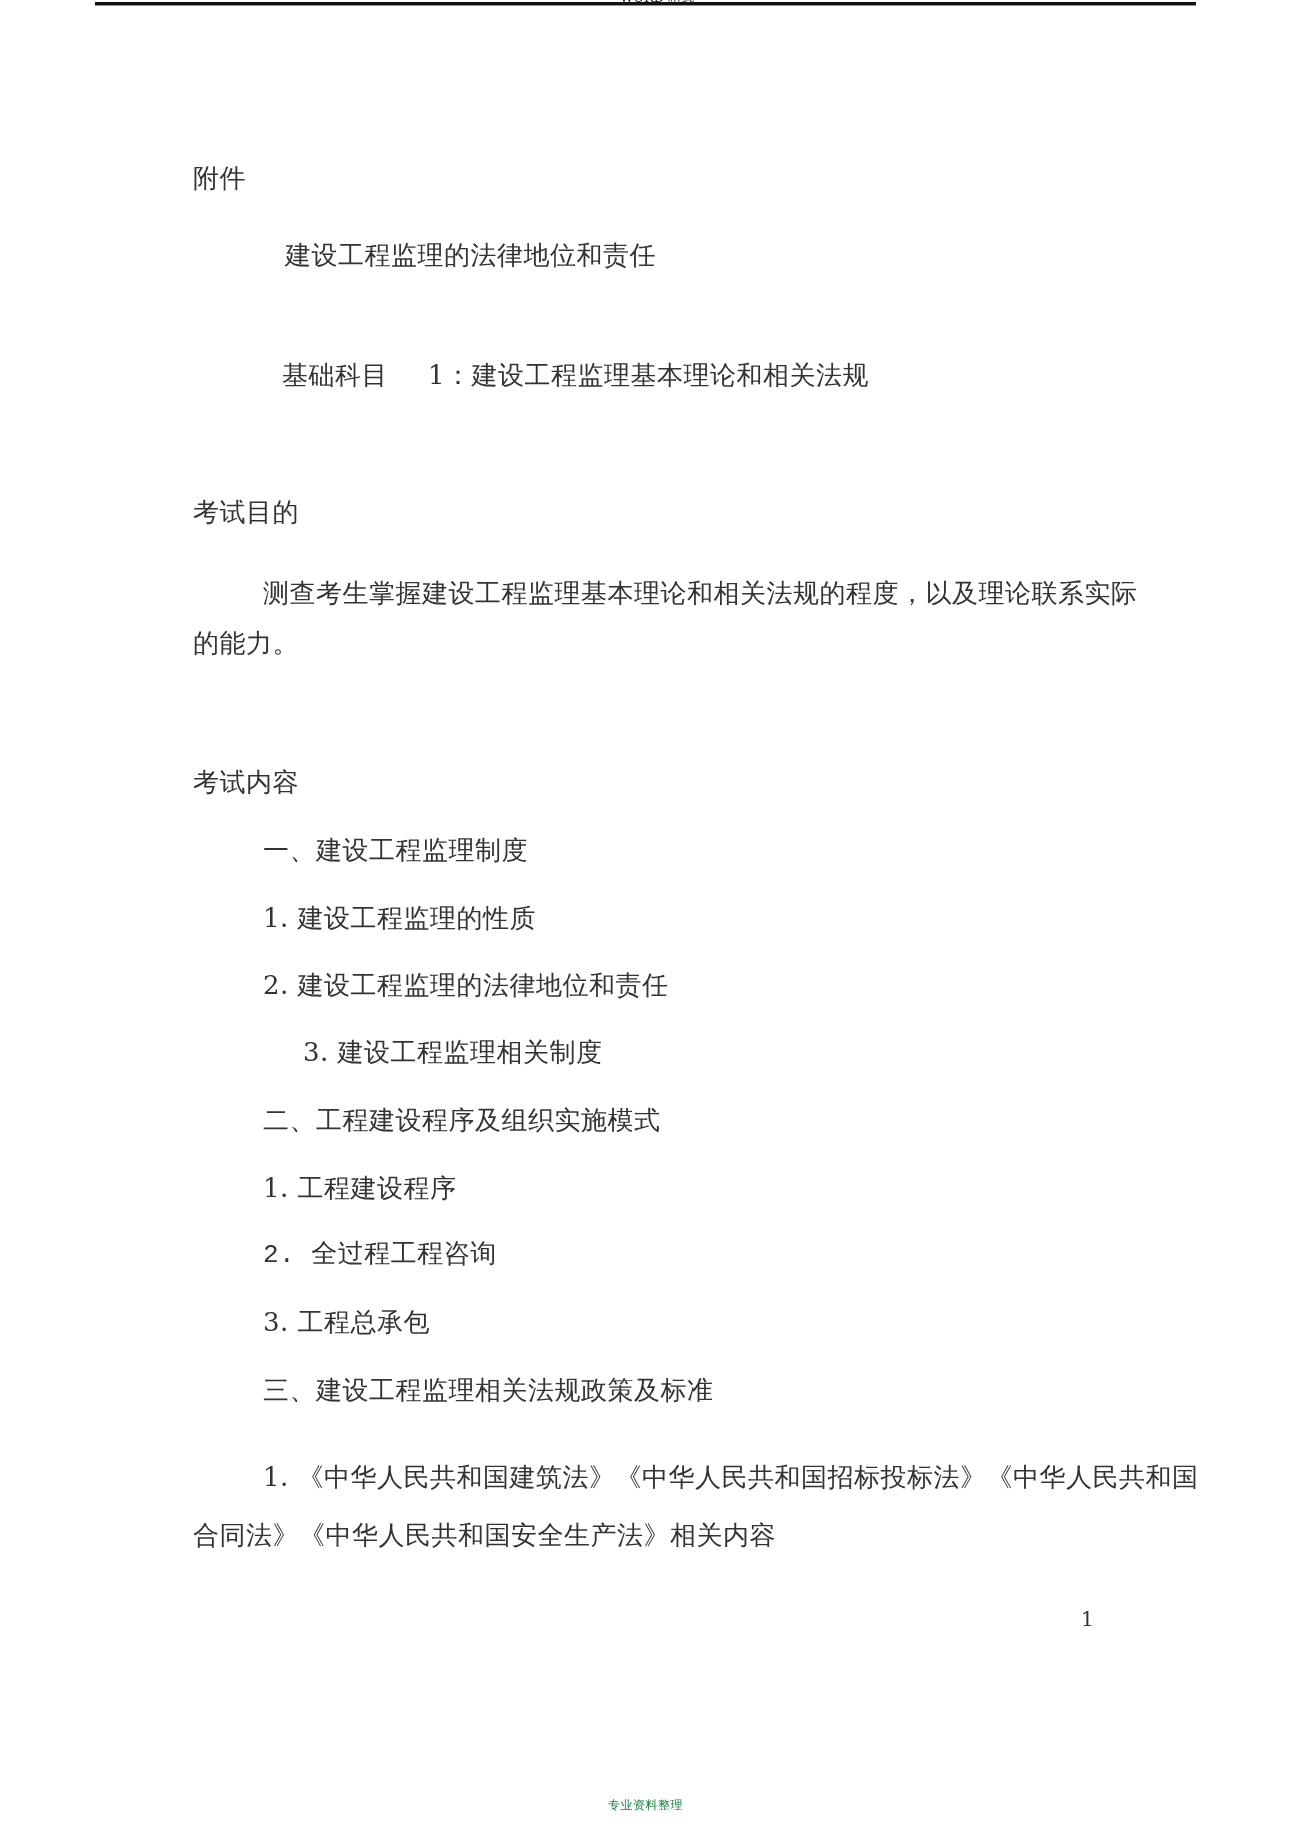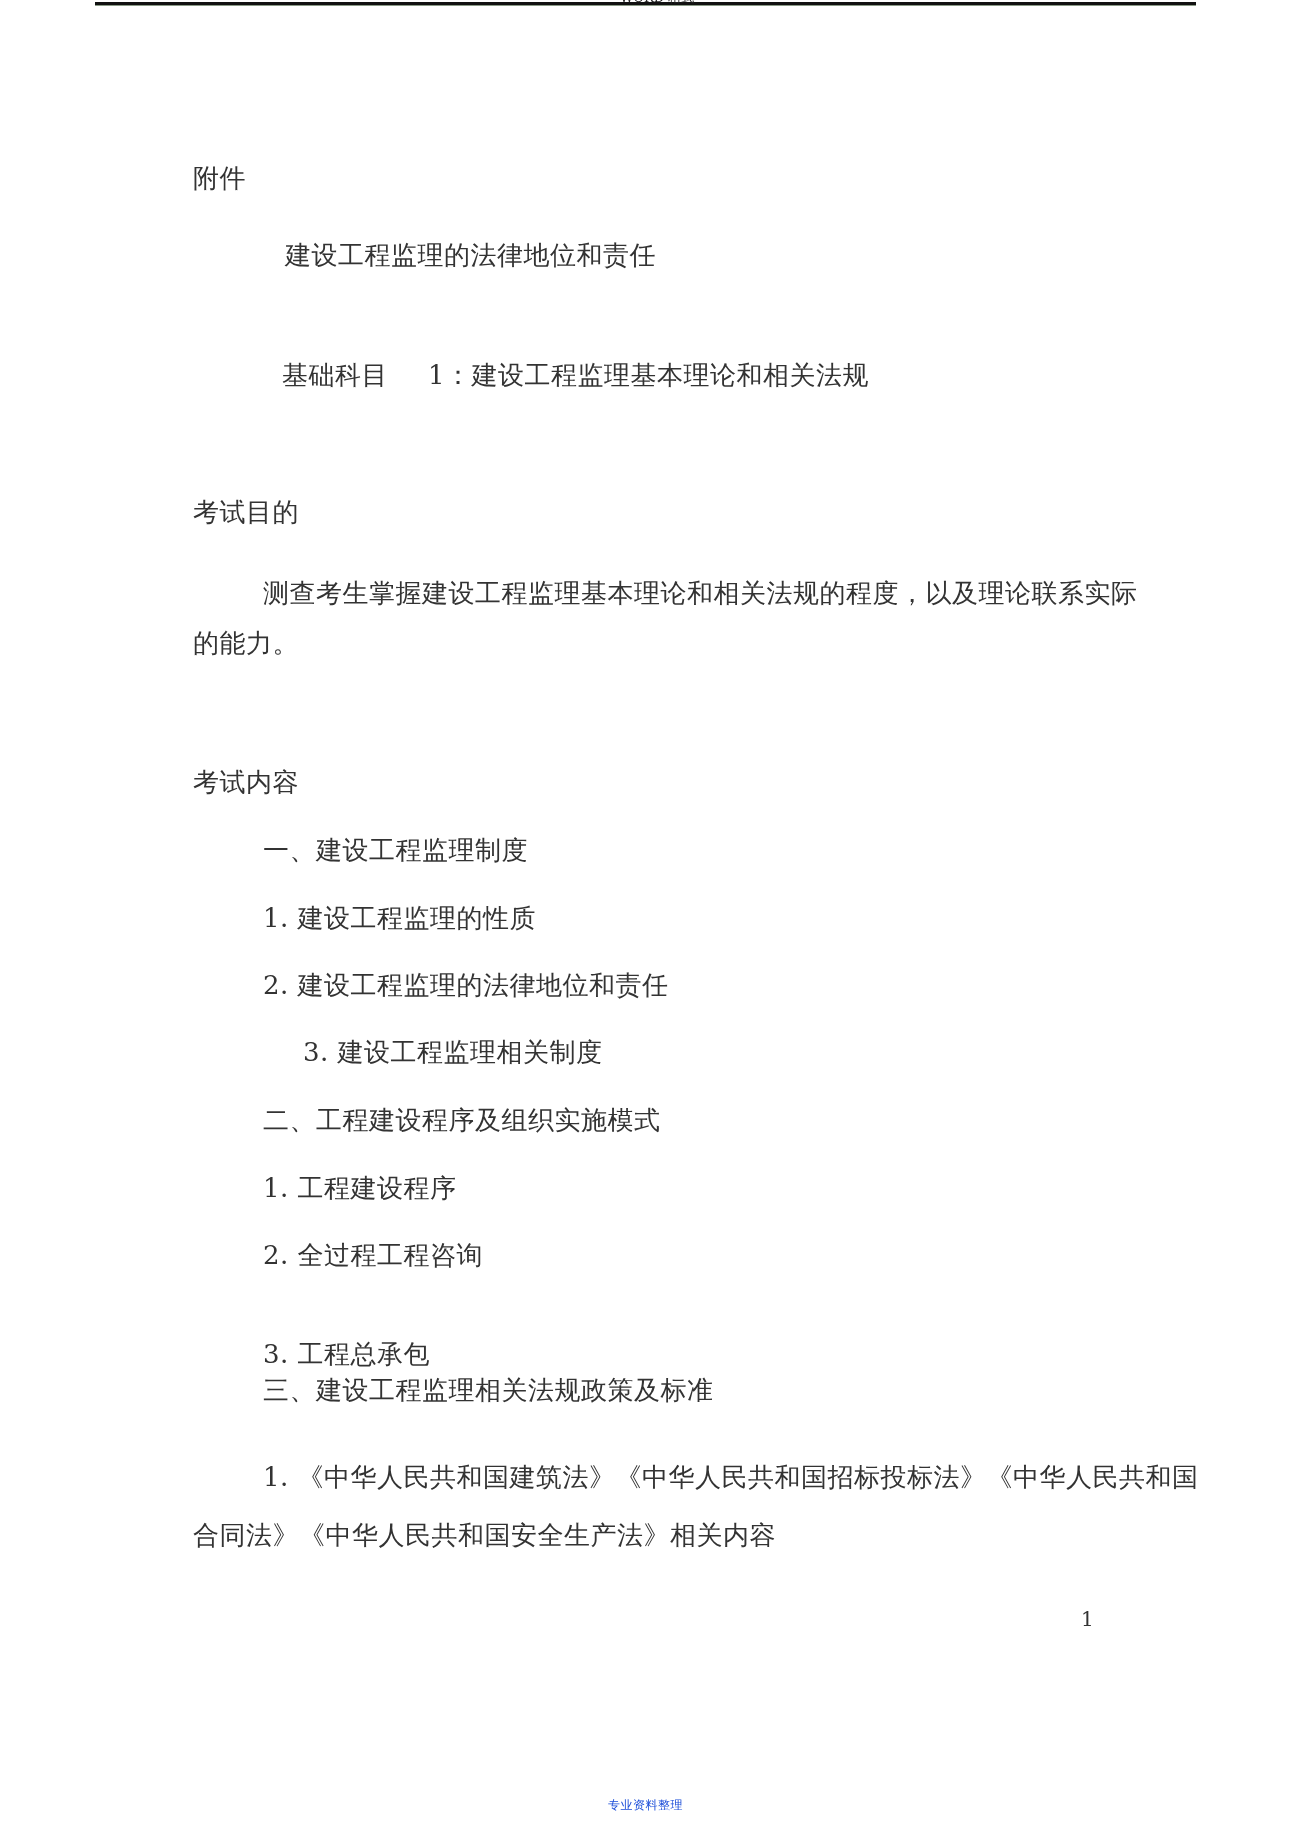--- a/index.html
+++ b/index.html
@@ -4,21 +4,21 @@
 <style>
   html, body { margin: 0; padding: 0; background: #ffffff; }
   body { width: 1291px; height: 1827px; position: relative; overflow: hidden;
          font-family: "DejaVu Serif", "Liberation Serif", serif; color: #2b2b2b; }
   .header-rule { position: absolute; left: 95px; top: 2px; width: 1101px; height: 3px;
                  background: #111; border-bottom: 1px solid #8a9a86; }
   .header-text { position: absolute; left: 620px; top: -9px; font-size: 13px; color: #222;
                  background: transparent; line-height: 14px; }
   .t { position: absolute; font-size: 26px; line-height: 26px; white-space: nowrap; color: #333; letter-spacing: 0.5px; }
   .page-num { position: absolute; left: 1081px; top: 1607px; font-size: 20px; color: #333; }
-  .footer { position: absolute; left: 608px; top: 1797px; font-size: 12px; color: #1d4ed8; letter-spacing: 0.5px; }
+  .footer { position: absolute; left: 608px; top: 1797px; font-size: 12px; color: #15803d; letter-spacing: 0.5px; }
 </style>
 </head>
 <body>
 
 <div class="header-rule"></div>
 <div class="header-text">WORD 格式</div>
 
 <div class="t" style="left:193px; top:165px;">附件</div>
 
 <div class="t" style="left:285px; top:242px;">建设工程监理的法律地位和责任</div>
@@ -32,22 +32,22 @@
 
 <div class="t" style="left:193px; top:769px;">考试内容</div>
 
 <div class="t" style="left:263px; top:837px;">一、建设工程监理制度</div>
 <div class="t" style="left:263px; top:905px;">1.  建设工程监理的性质</div>
 <div class="t" style="left:263px; top:972px;">2.  建设工程监理的法律地位和责任</div>
 <div class="t" style="left:263px; top:1039px;margin-left:40px;">3.  建设工程监理相关制度</div>
 
 <div class="t" style="left:263px; top:1107px;">二、工程建设程序及组织实施模式</div>
 <div class="t" style="left:263px; top:1175px;">1.  工程建设程序</div>
-<div class="t" style="left:263px; top:1242px;">2.  全过程工程咨询</div>
-<div class="t" style="left:263px; top:1309px;margin-top:32px;">3.  工程总承包</div>
+<div class="t" style="left:263px; top:1242px;font-family:Liberation Mono, monospace;">2.  全过程工程咨询</div>
+<div class="t" style="left:263px; top:1309px;">3.  工程总承包</div>
 
 <div class="t" style="left:263px; top:1377px;">三、建设工程监理相关法规政策及标准</div>
 <div class="t" style="left:263px; top:1464px;text-align:center;">1.  《中华人民共和国建筑法》《中华人民共和国招标投标法》《中华人民共和国</div>
 <div class="t" style="left:193px; top:1522px;">合同法》《中华人民共和国安全生产法》相关内容</div>
 
 <div class="page-num">1</div>
 
 <div class="footer">专业资料整理</div>
 
 </body></html>

